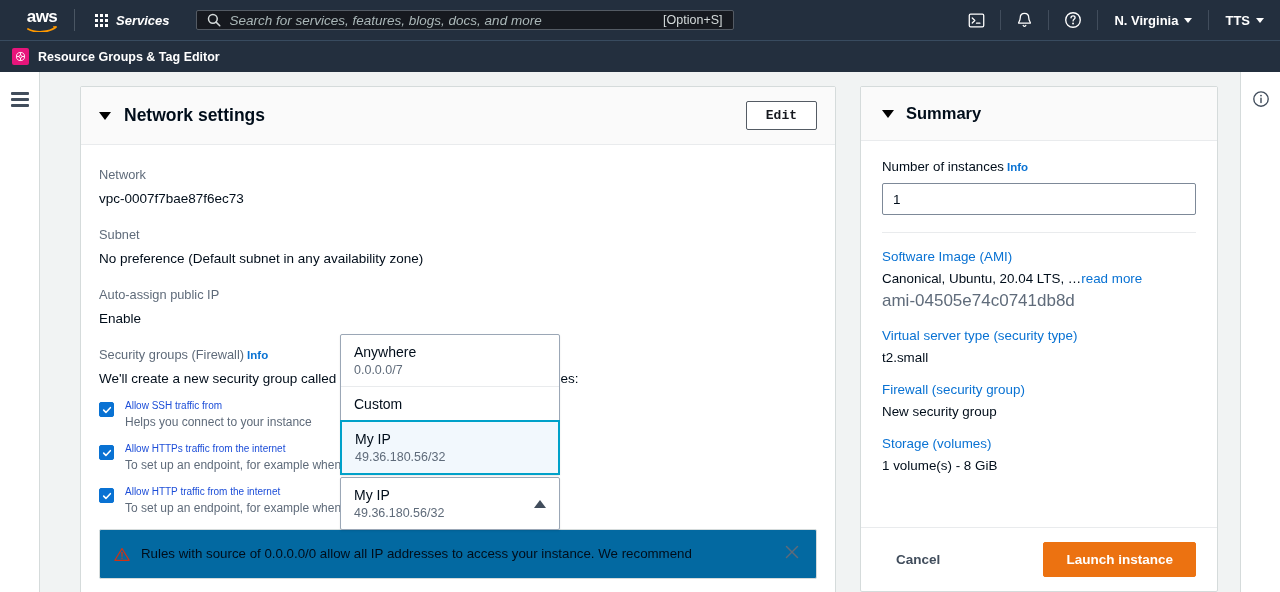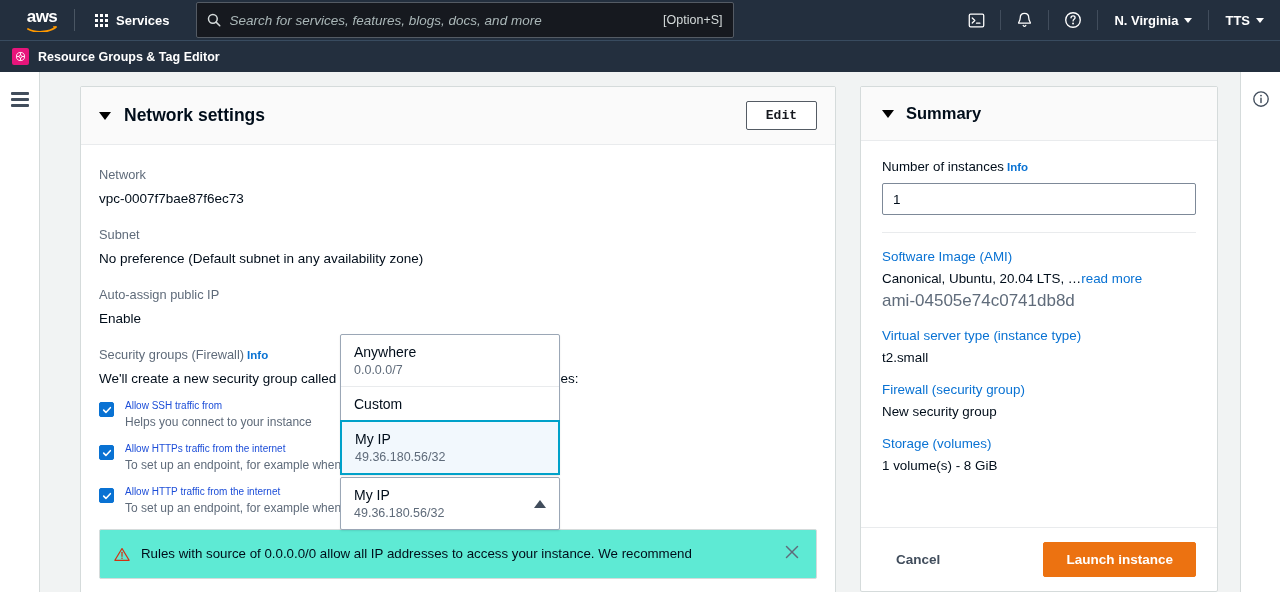--- a/index.html
+++ b/index.html
@@ -27,25 +27,25 @@
   }
   .aws-logo .swoosh { width: 30px; height: 7px; margin-top: 1px; }
   .nav-divider { width: 1px; height: 22px; background: #4a5663; margin: 0 4px; }
   .services-btn {
     display: flex; align-items: center; gap: 8px;
     padding: 5px 10px; margin-left: 6px; cursor: pointer;
     border-radius: 2px;
   }
   .grid-icon { display: grid; grid-template-columns: repeat(3,3px); gap: 2px; }
   .grid-icon i { width: 3px; height: 3px; background: #fff; display: block; }
-  .services-label { color: #fff; font-size: 13px; font-weight: bold; }
+  .services-label { color: #fff; font-size: 13px; font-weight: bold; font-style: italic; }
 
   .searchwrap {
     flex: 0 0 auto; width: 538px; margin-left: 16px;
-    height: 36px; background: #16191f; border: 1px solid #545b64;
+    height: 20px; background: #16191f; border: 1px solid #545b64;
     border-radius: 2px; display: flex; align-items: center;
     padding: 0 10px; cursor: text;
   }
   .search-icon { width: 14px; height: 14px; flex: 0 0 14px; margin-right: 9px; }
   .search-input {
     flex: 1; background: transparent; border: none; outline: none;
     color: #fff; font-size: 13.5px; font-style: italic;
     font-family: "Liberation Sans", sans-serif;
   }
   .search-input::placeholder { color: #aab7b8; font-style: italic; opacity: 1; }
@@ -139,21 +139,21 @@
   .cbrow { display: flex; gap: 11px; margin-bottom: 14px; }
   .cbox {
     width: 15px; height: 15px; flex: 0 0 15px; margin-top: 2px;
     background: #0972d3; border: 1px solid #0972d3; border-radius: 2px;
     display: flex; align-items: center; justify-content: center; cursor: pointer;
   }
   .cb-main { font-size: 10px; color: #1d4ed8; }
   .cb-sub { font-size: 12px; color: #5f6b7a; margin-top: 4px; }
 
   .alertbox {
-    border: 1px solid #d5dbdb; background: #5eead4; border-radius: 2px;
+    border: 1px solid #d5dbdb; background: #0369a1; border-radius: 2px;
     padding: 14px 14px 14px 14px; margin-top: 8px;
     display: flex; gap: 11px; align-items: flex-start;
   }
   .alert-text { flex: 1; font-size: 13.3px; color: #000d1a; line-height: 20px; }
   .x-close { cursor: pointer; flex: 0 0 auto; padding: 0 2px; }
 
   
   .dd-wrap { position: absolute; left: 260px; top: 262px; width: 220px; z-index: 30; border-radius: 14px; }
   .dd-list {
     background: #fff; border: 1px solid #9ba7b6; border-radius: 2px;
@@ -467,21 +467,21 @@
 
         <div class="sum-group">
           <span class="sum-link">Software Image (AMI)</span>
           <div class="sum-val">
             <span>Canonical, Ubuntu, 20.04 LTS, …</span><span class="readmore">read more</span>
           </div>
           <div class="sum-sub">ami-04505e74c0741db8d</div>
         </div>
 
         <div class="sum-group">
-          <span class="sum-link">Virtual server type (instance type)</span>
+          <span class="sum-link">Virtual server type (security type)</span>
           <div class="sum-val">t2.small</div>
         </div>
 
         <div class="sum-group">
           <span class="sum-link">Firewall (security group)</span>
           <div class="sum-val">New security group</div>
         </div>
 
         <div class="sum-group">
           <span class="sum-link">Storage (volumes)</span>

